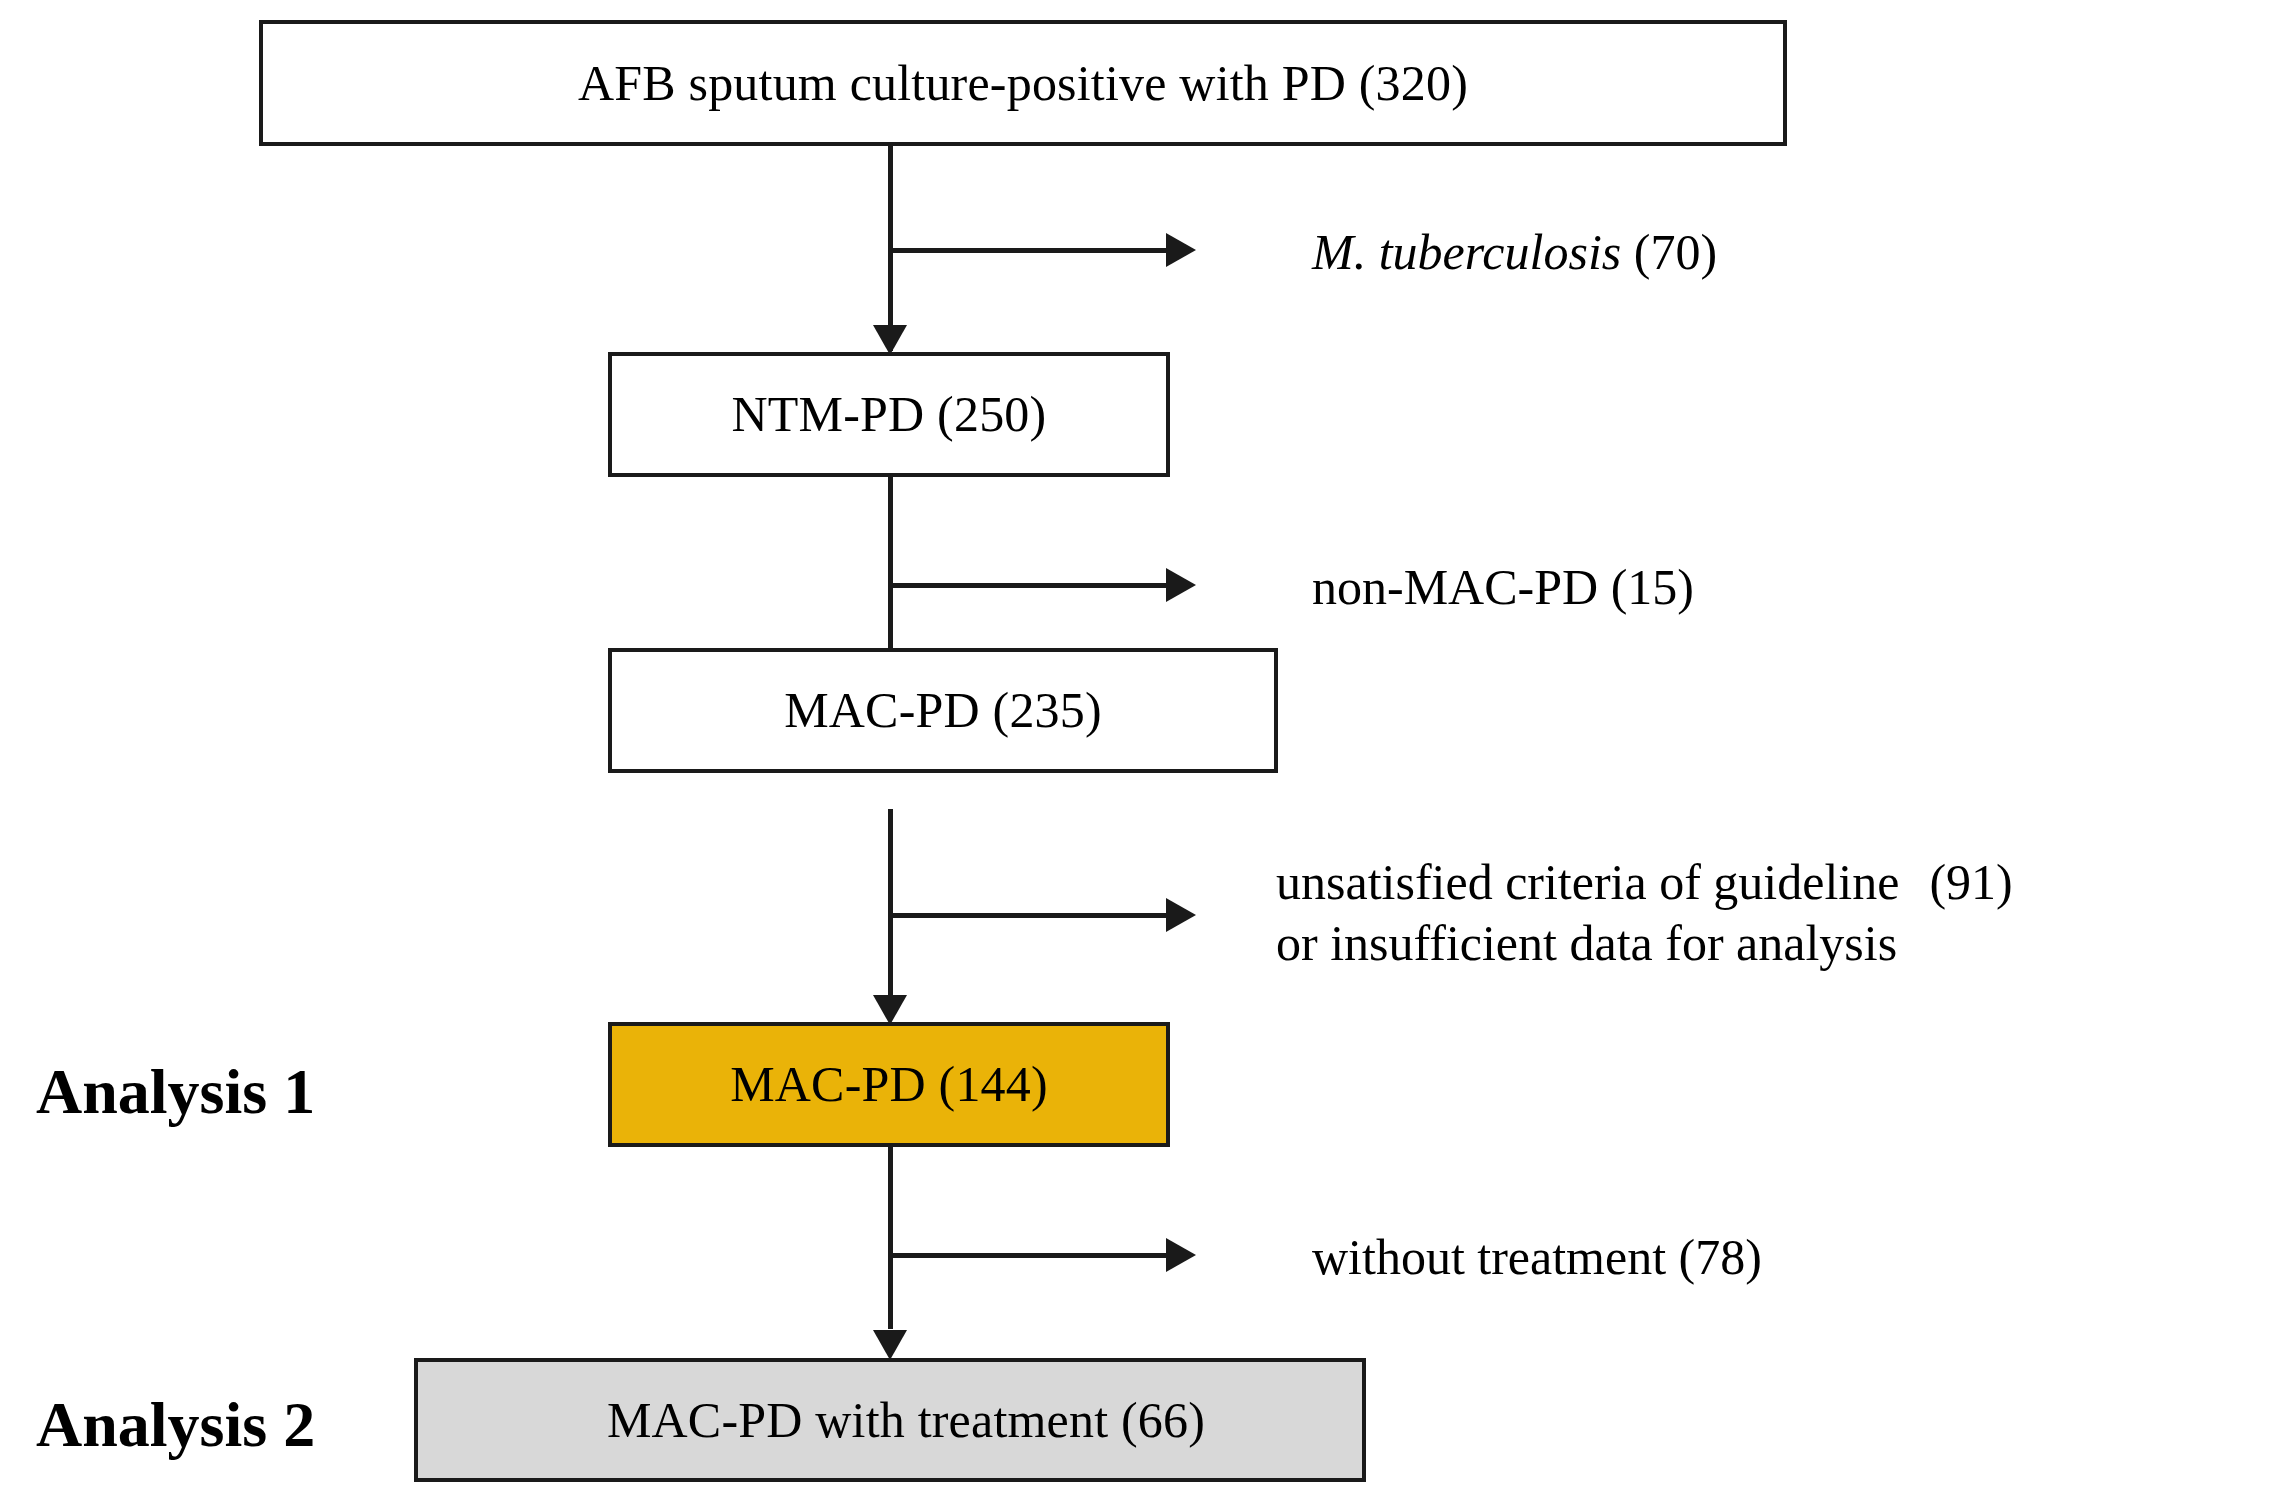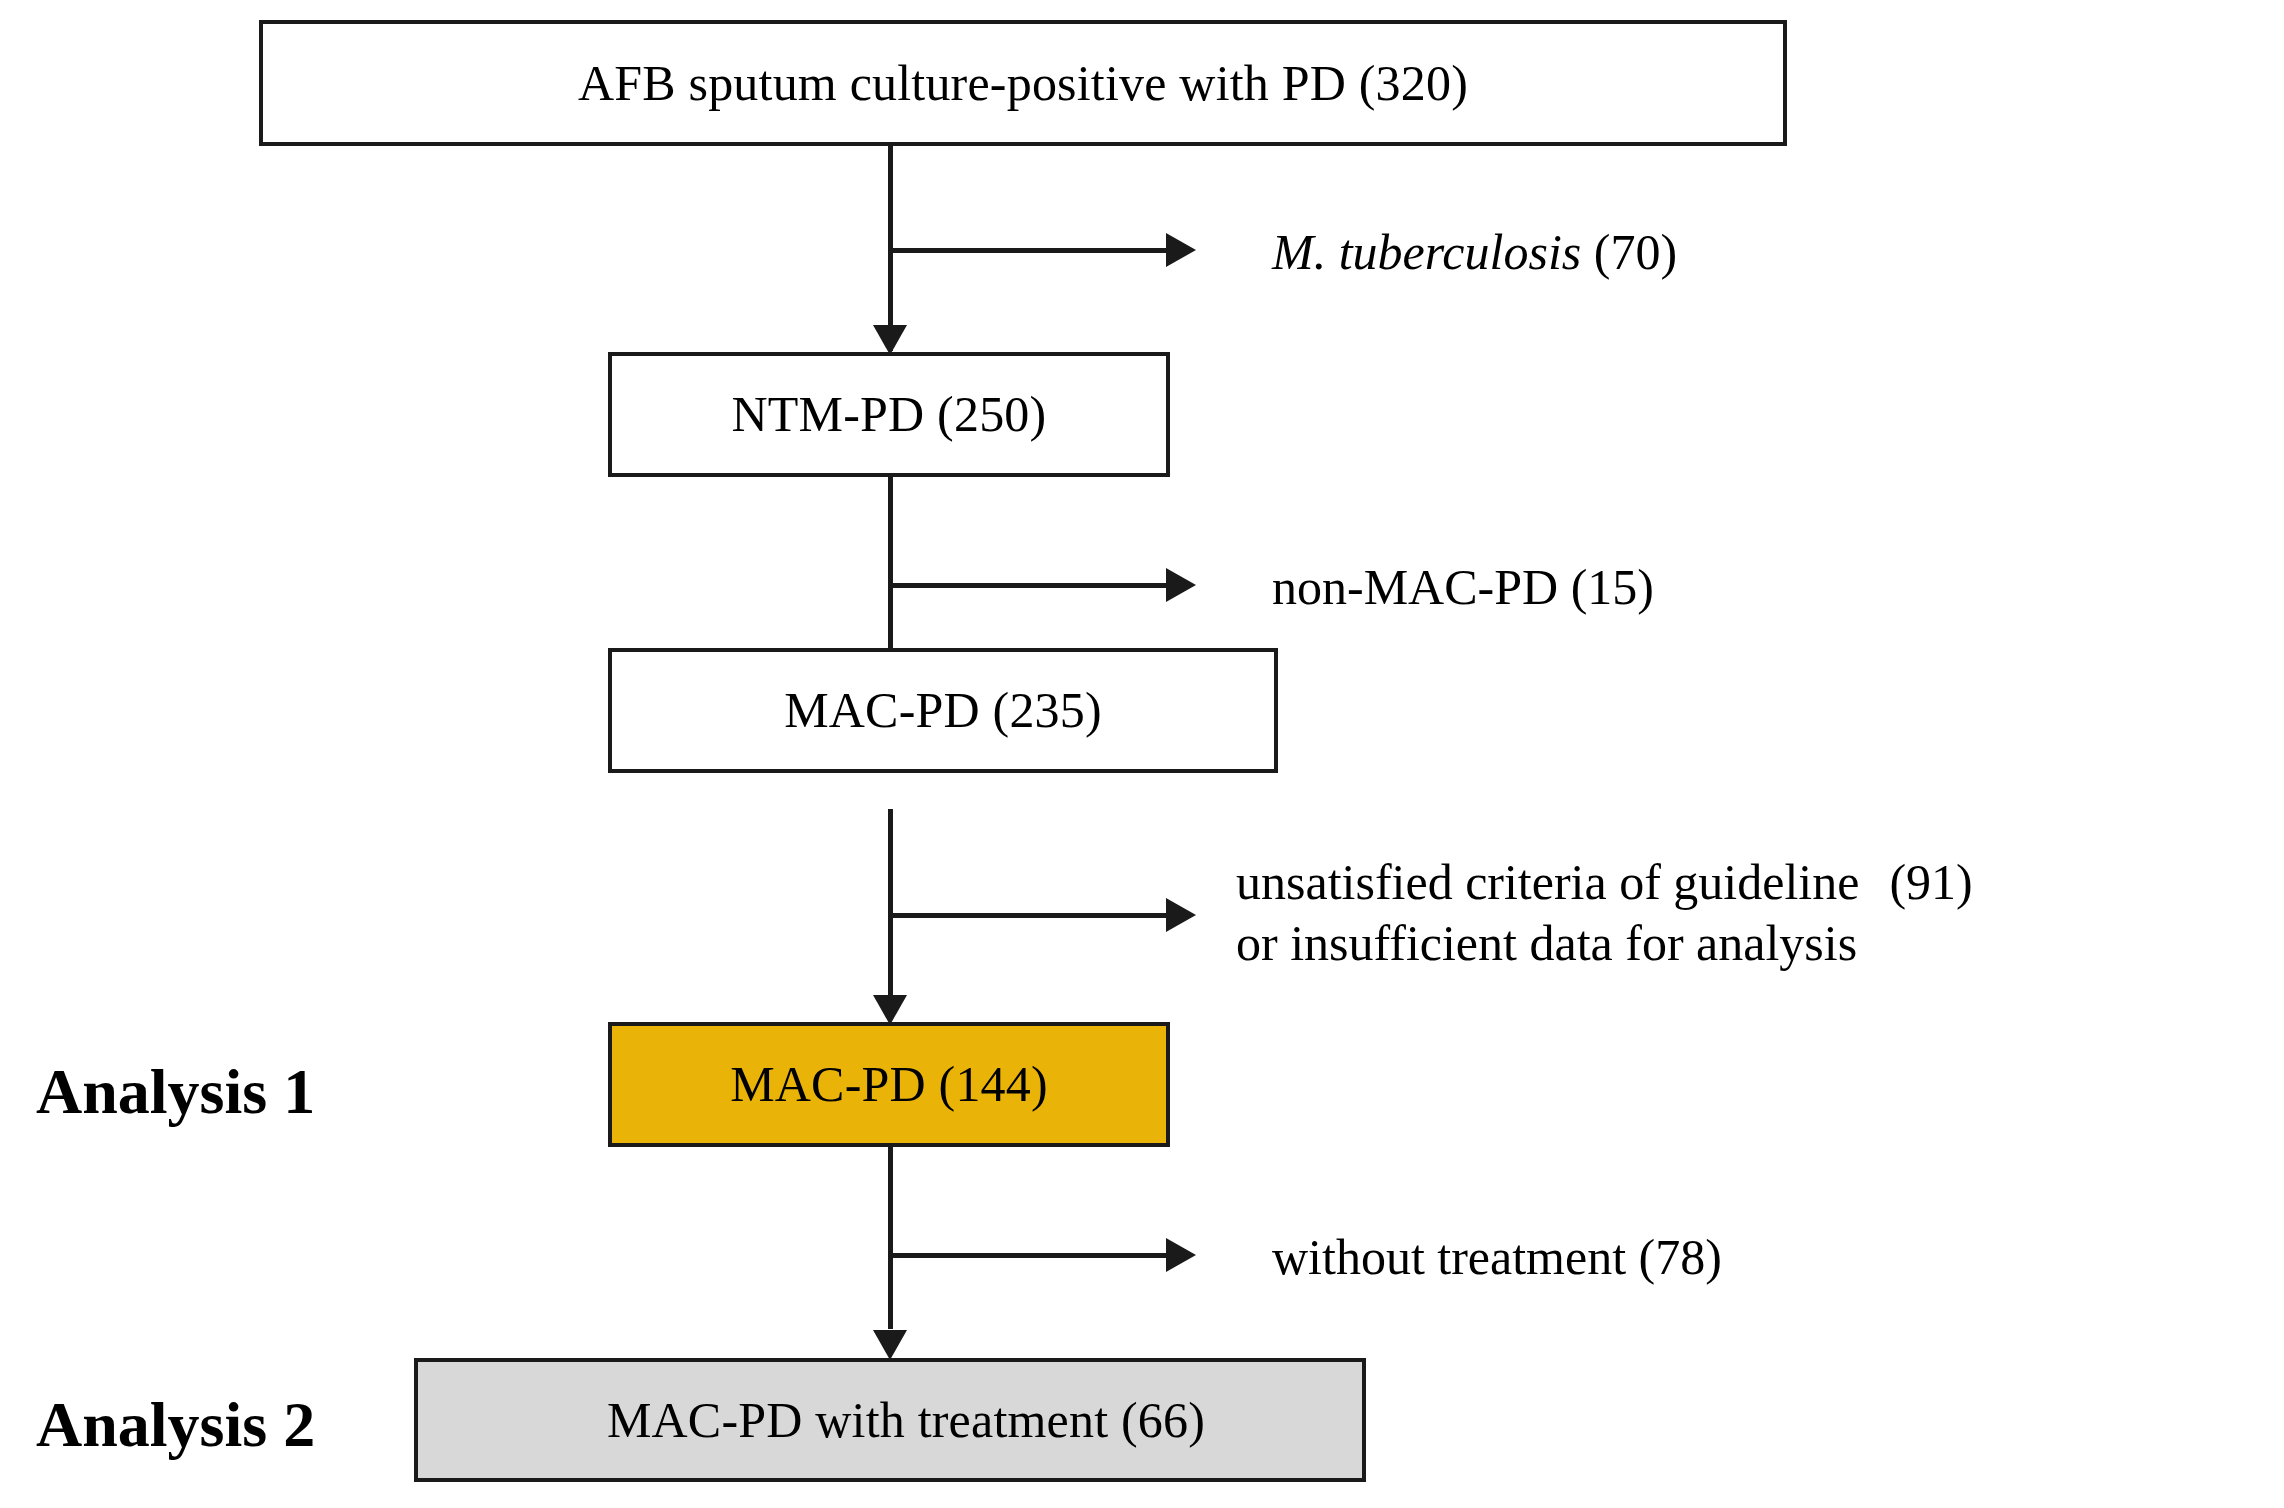--- a/index.html
+++ b/index.html
@@ -65,20 +65,21 @@
     border-left: 30px solid #1a1a1a;
   }
 
   
   .side-label {
     position: absolute;
     font-size: 50px;
     line-height: 1.22;
     white-space: nowrap;
     text-align: left;
+    margin-left: 40px;
   }
   .side-label .sci { font-style: italic; }
   .side-label .count-right { padding-left: 30px; }
 
   
   .row-label {
     position: absolute;
     font-size: 64px;
     font-weight: bold;
     white-space: nowrap;

